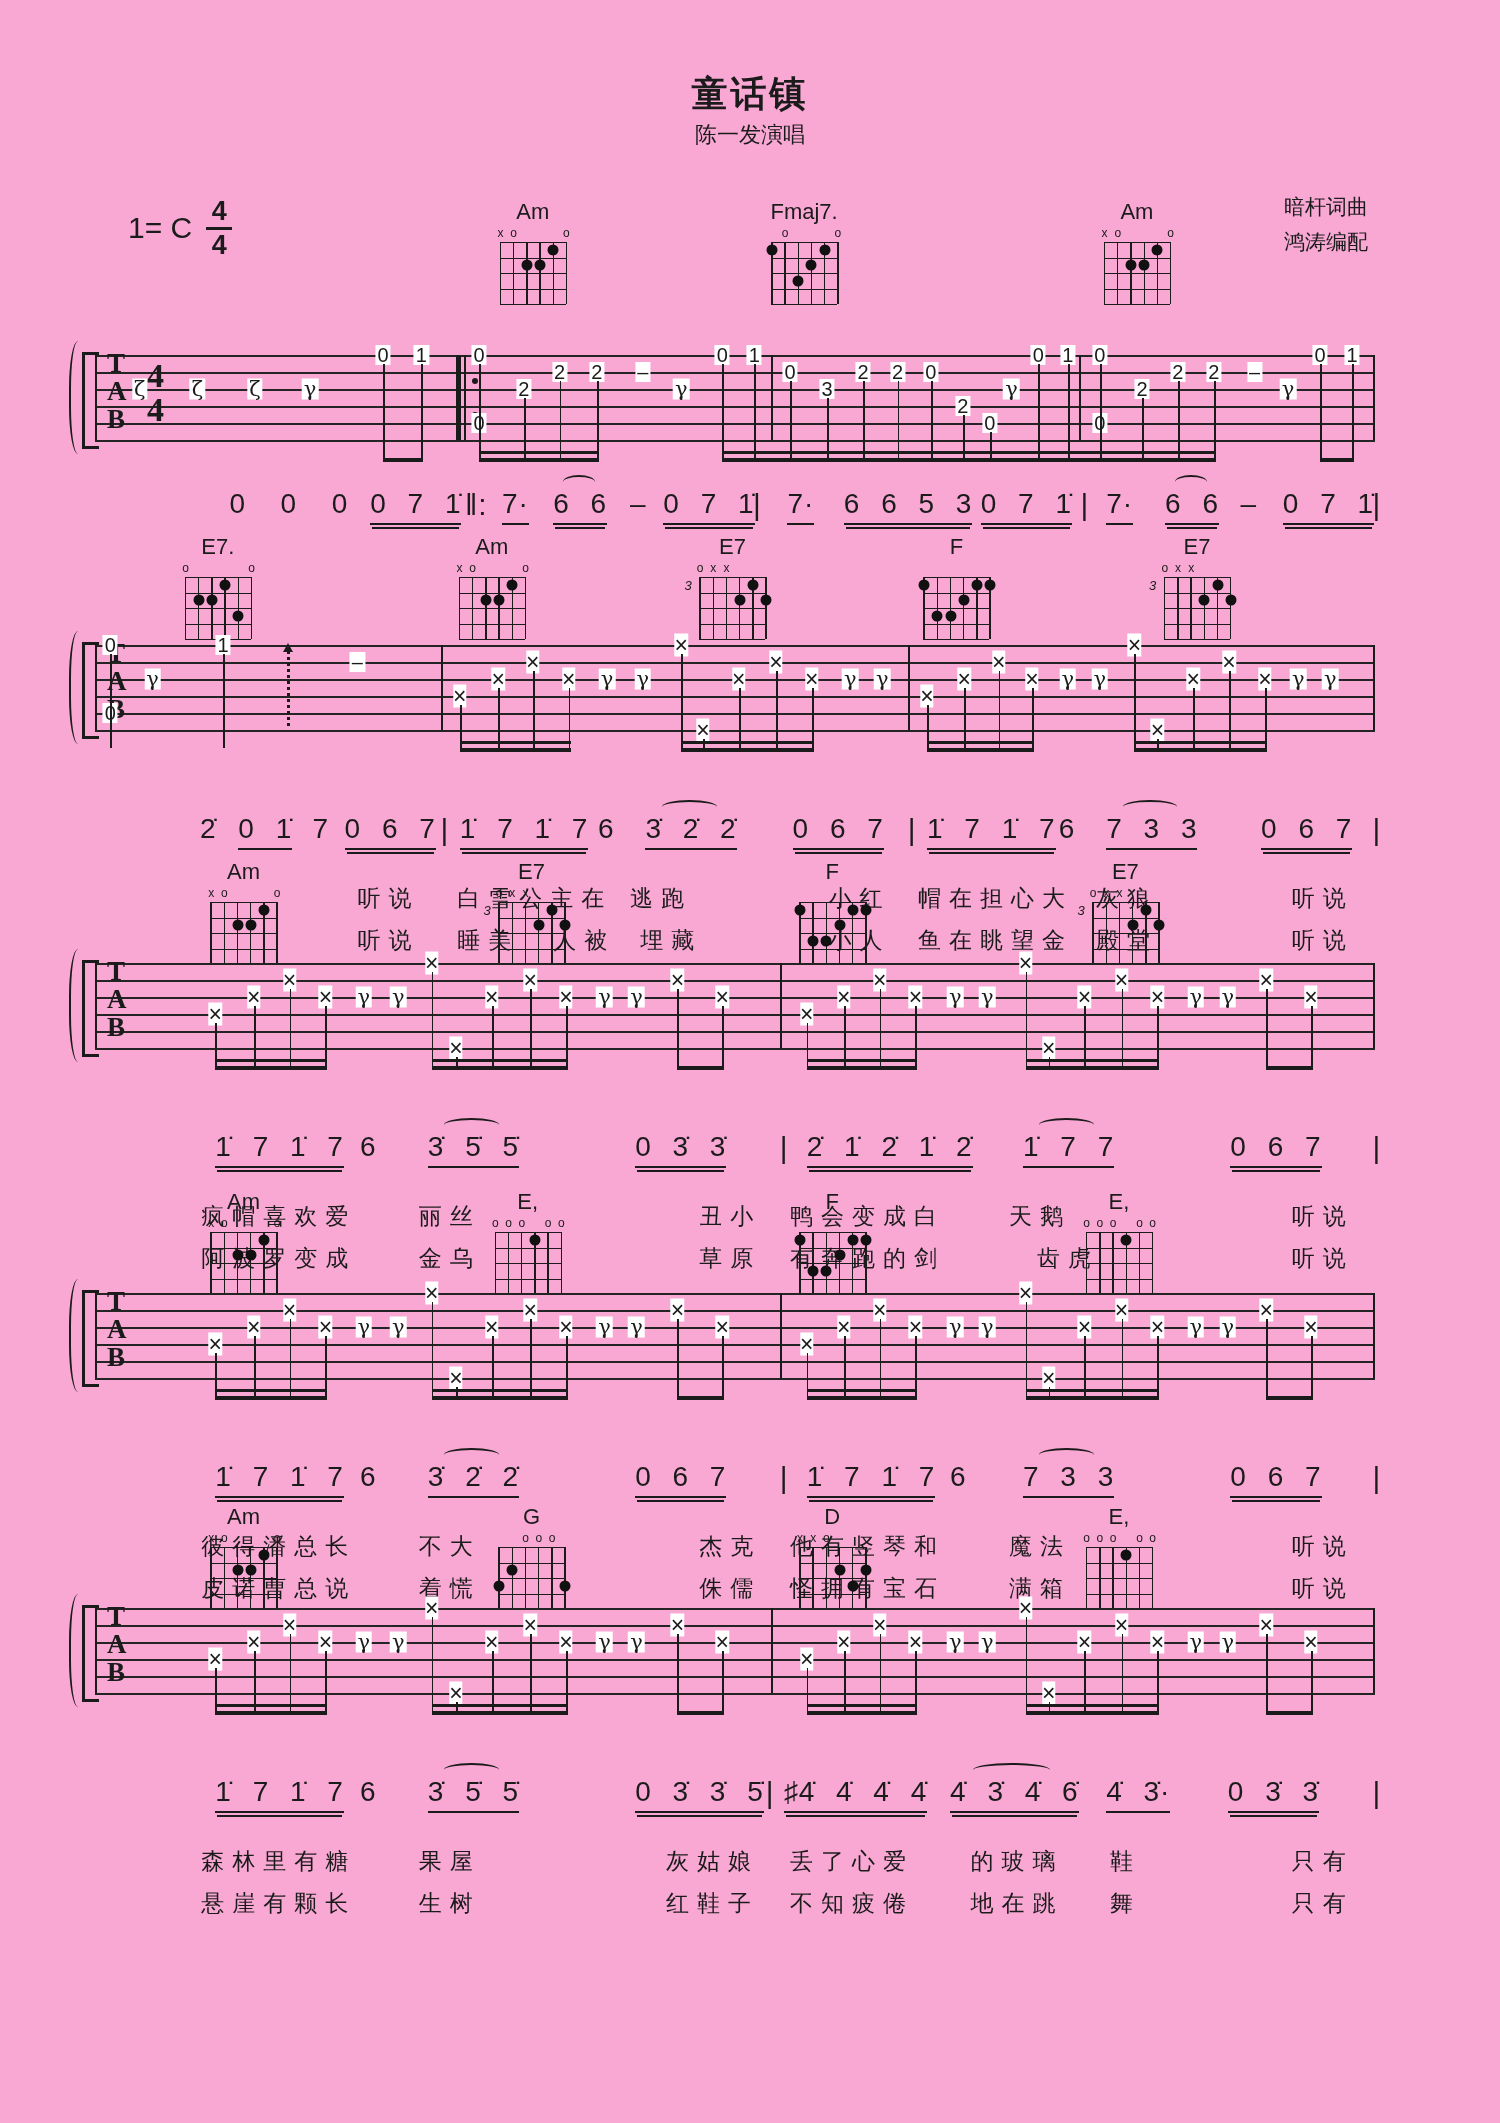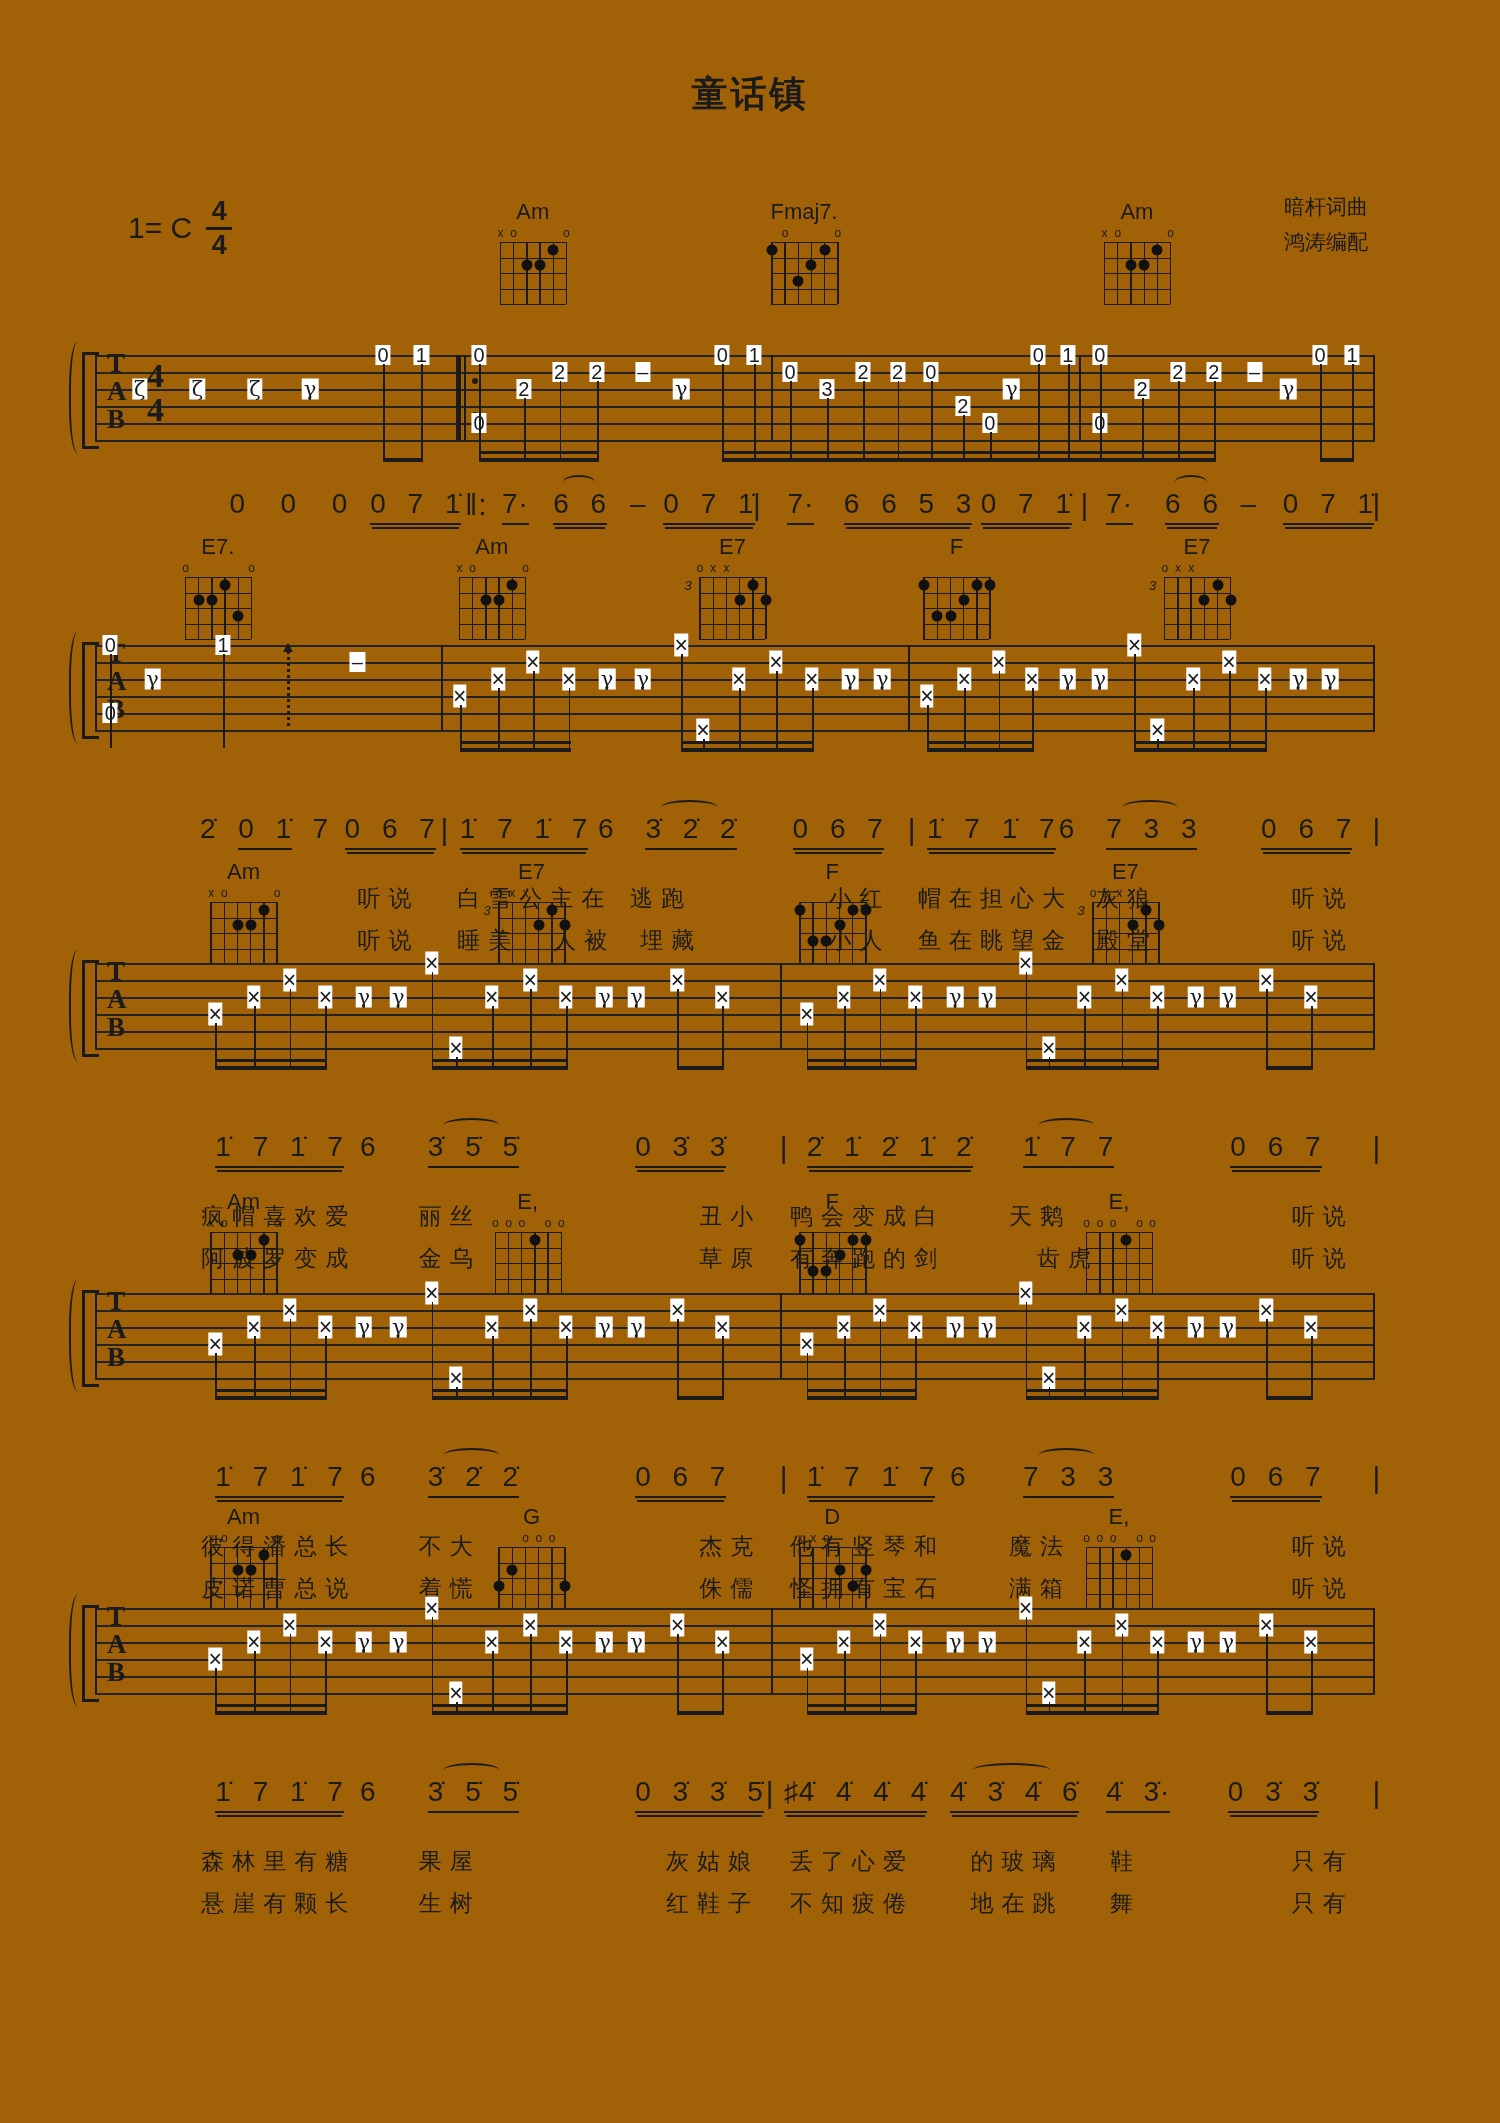--- a/index.html
+++ b/index.html
@@ -1,16 +1,16 @@
 <!DOCTYPE html>
 <html><head>
 <meta charset="utf-8">
 <style>
   html,body{margin:0;padding:0;background:#e8e8e8;}
-  #page{position:relative;width:1500px;height:2123px;background:#a16207;margin:0 auto;
+  #page{position:relative;width:1500px;height:2123px;background:#f9a8d4;margin:0 auto;
         font-family:"Liberation Sans",sans-serif;color:#1b1b1b;overflow:hidden;}
   .abs{position:absolute;}
   #title{top:70px;left:0;width:100%;text-align:center;font-size:36px;font-weight:bold;letter-spacing:3px;}
   #subtitle{top:120px;left:0;width:100%;text-align:center;font-size:22px;}
   #keysig{top:198px;left:128px;font-size:30px;display:flex;align-items:center;gap:14px;}
   .frac{display:inline-flex;flex-direction:column;align-items:center;line-height:1;}
   .frac .fn{font-size:27px;font-weight:bold;}
   .frac .fb{width:26px;height:2.5px;background:#1b1b1b;margin:2px 0;}
   #credits{top:190px;right:132px;text-align:right;font-size:21px;line-height:1.65;}
   
@@ -49,20 +49,21 @@
   .cd-hl{position:absolute;left:0;right:0;height:1.4px;background:#1b1b1b;}
   .cd-top{position:absolute;top:-15px;font-size:12px;line-height:1;transform:translateX(-50%);}
   .cd-dot{position:absolute;width:11px;height:11px;border-radius:50%;background:#111;transform:translate(-50%,-50%);}
   .cd-pos{position:absolute;left:-15px;top:1px;font-size:13px;font-style:italic;}
 </style>
 </head>
 <body>
 
 <div id="page">
   <div class="abs" id="title">童话镇</div>
+  <div class="abs" id="subtitle">陈一发演唱</div>
   <div class="abs" id="keysig">
     <span>1= C</span>
     <span class="frac">
       <span class="fn">4</span>
       <span class="fb"></span>
       <span class="fn">4</span>
     </span>
   </div>
   <div class="abs" id="credits">
     <div>暗杆词曲</div>

